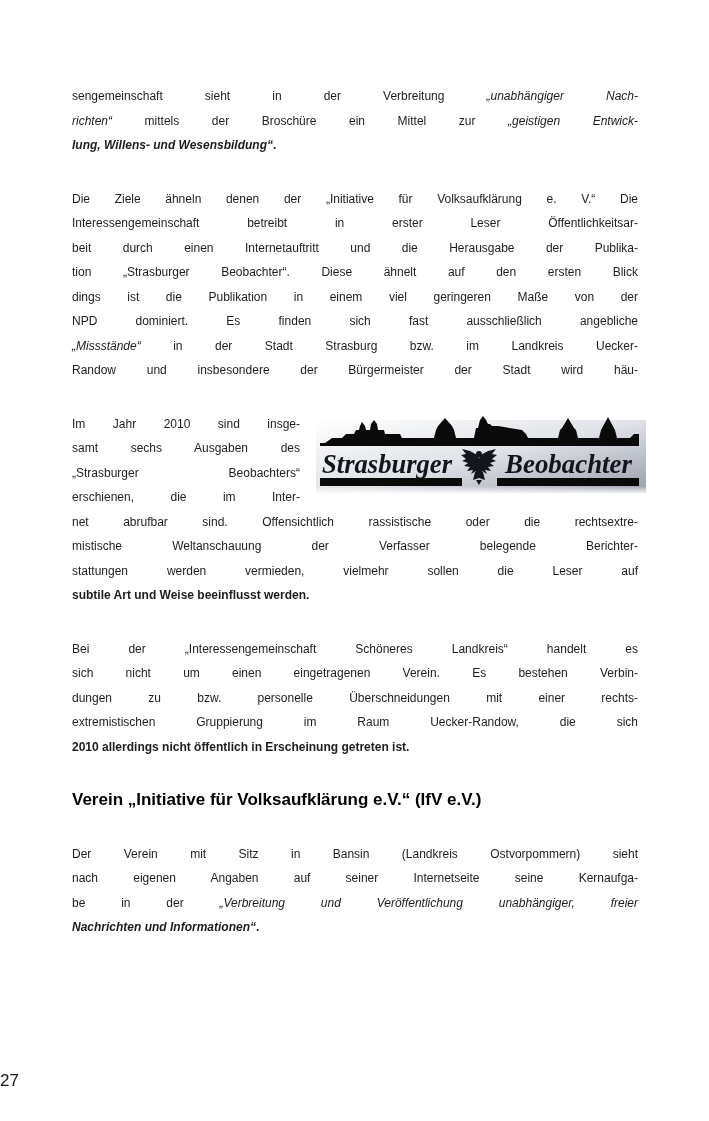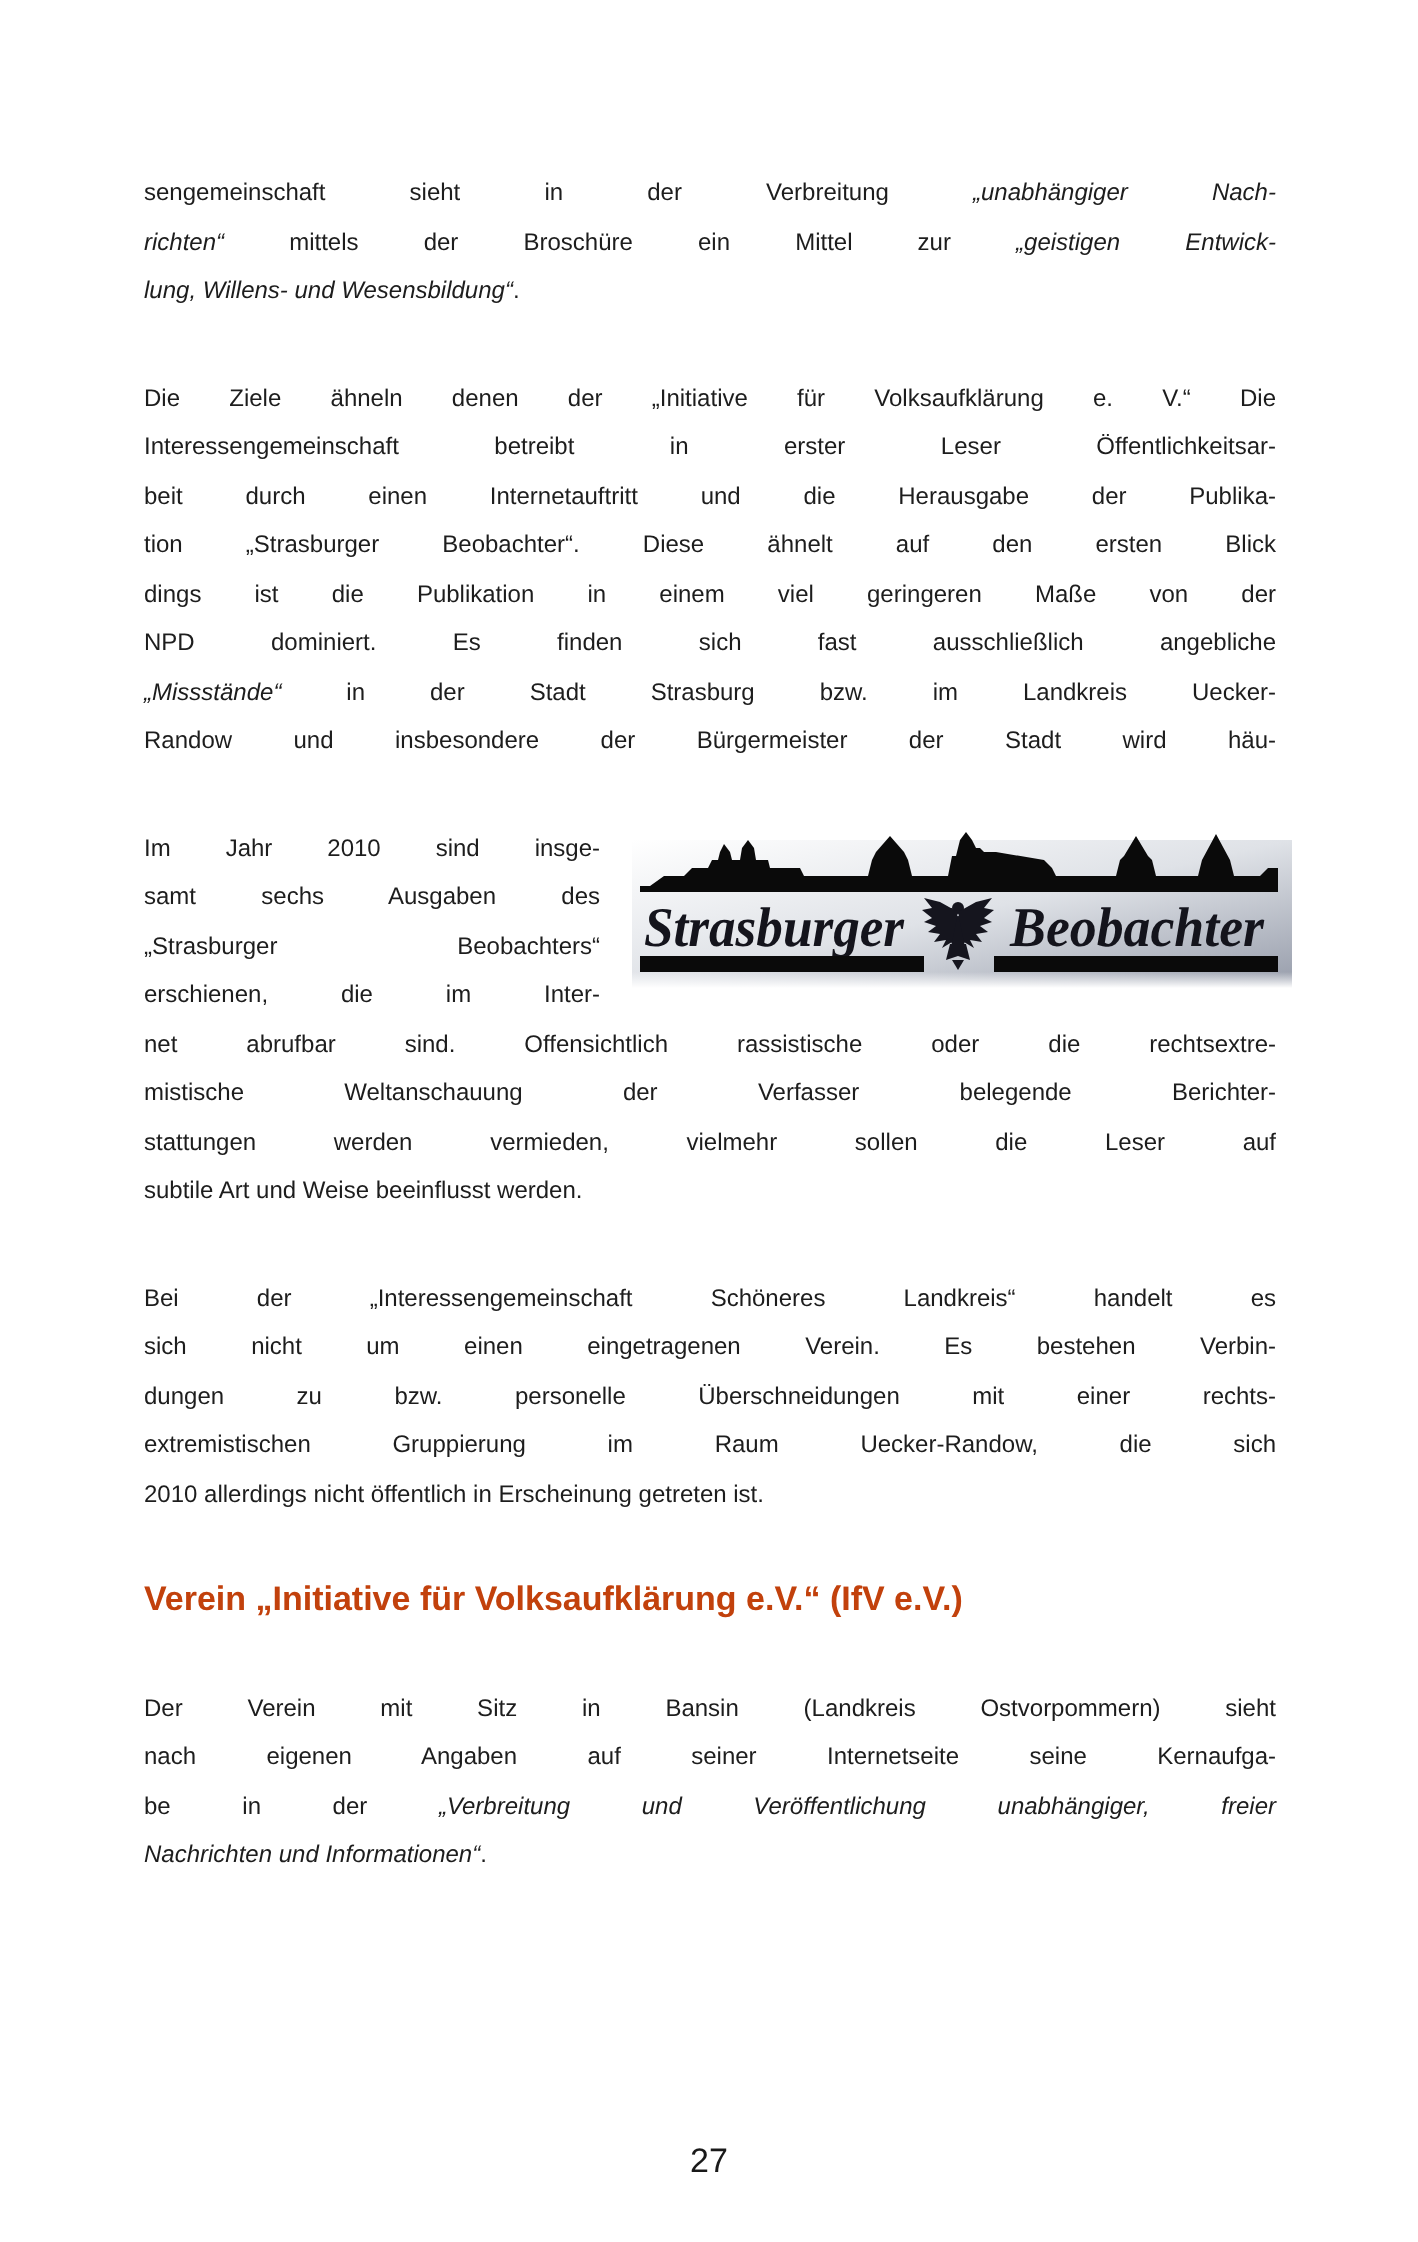--- a/index.html
+++ b/index.html
@@ -14,35 +14,35 @@
   .textblock { position:absolute; left:72px; top:84px; width:566px; }
   .para { margin:0 0 29px 0; }
   .para:last-child { margin-bottom:0; }
   .line {
     font-size:12px;
     line-height:24.5px;
     text-align:justify;
     text-align-last:justify;
     text-justify:inter-word;
   }
-  .line.last { text-align-last:left; }
+  .line.last { text-align-last:left;font-weight:bold; }
   .i { font-style:italic; }
   .heading {
-    font-size:17px; font-weight:bold; color:#c2410c;
+    font-size:17px; font-weight:bold; color:#000000;
     line-height:24.5px; margin:0 0 29px 0;
   }
   figure.banner {
     float:right;
     width:334px; height:86px;
     margin:-2px -8px 8px 12px;
     padding:0;
   }
   .pagenum {
     position:absolute; top:1071px; left:0; width:709px;
-    text-align:center; font-size:17px; color:#191919;
+    font-size:17px; color:#191919;
   }
 </style>
 </head>
 <body>
 
 <div class="page">
   <main class="textblock">
 
     <section class="para">
         <div class="line"><span>sengemeinschaft sieht in der Verbreitung </span><span class="i">„unabhängiger Nach-</span></div>

